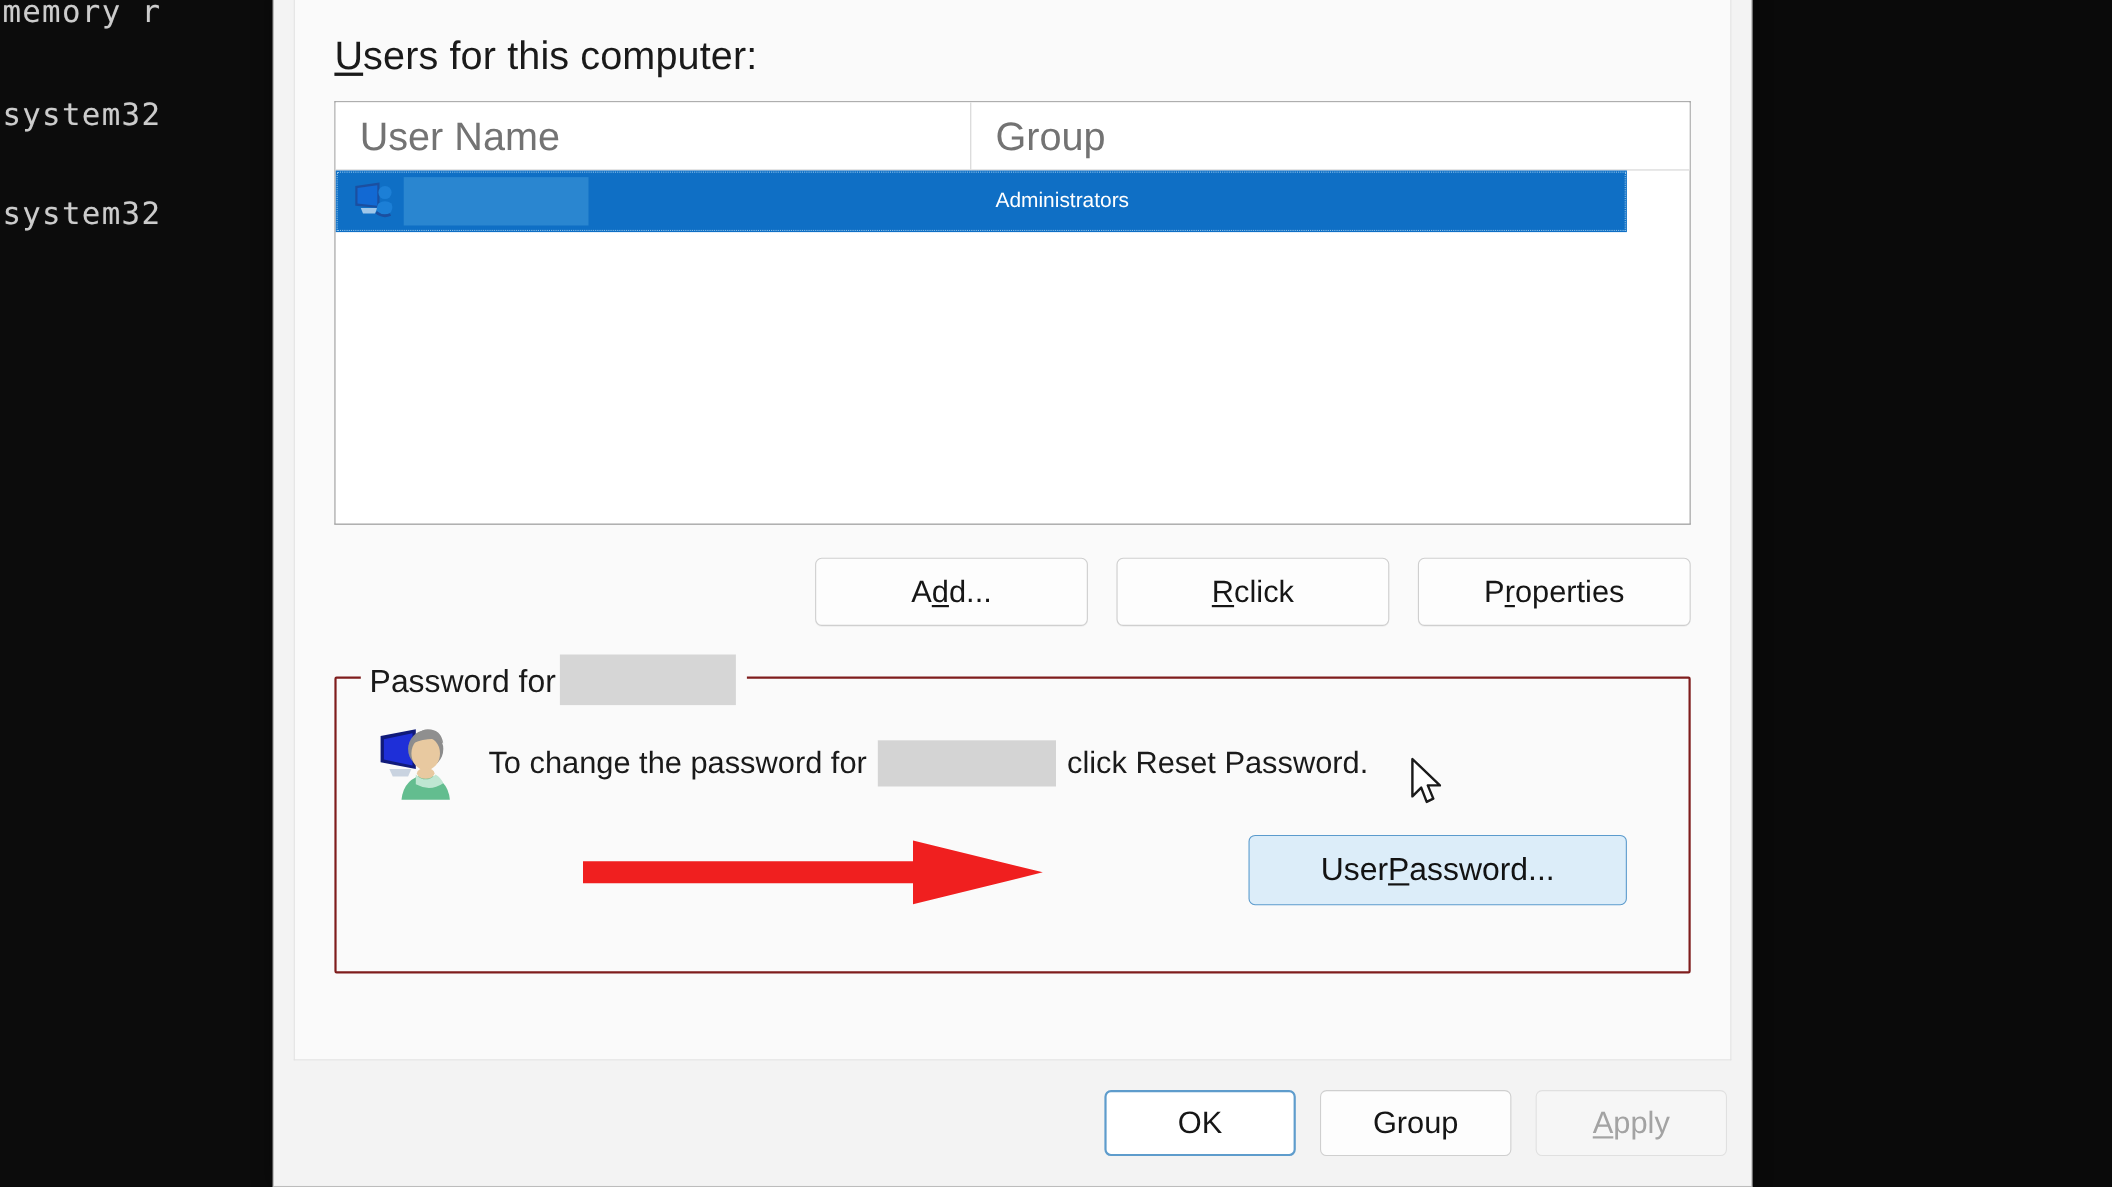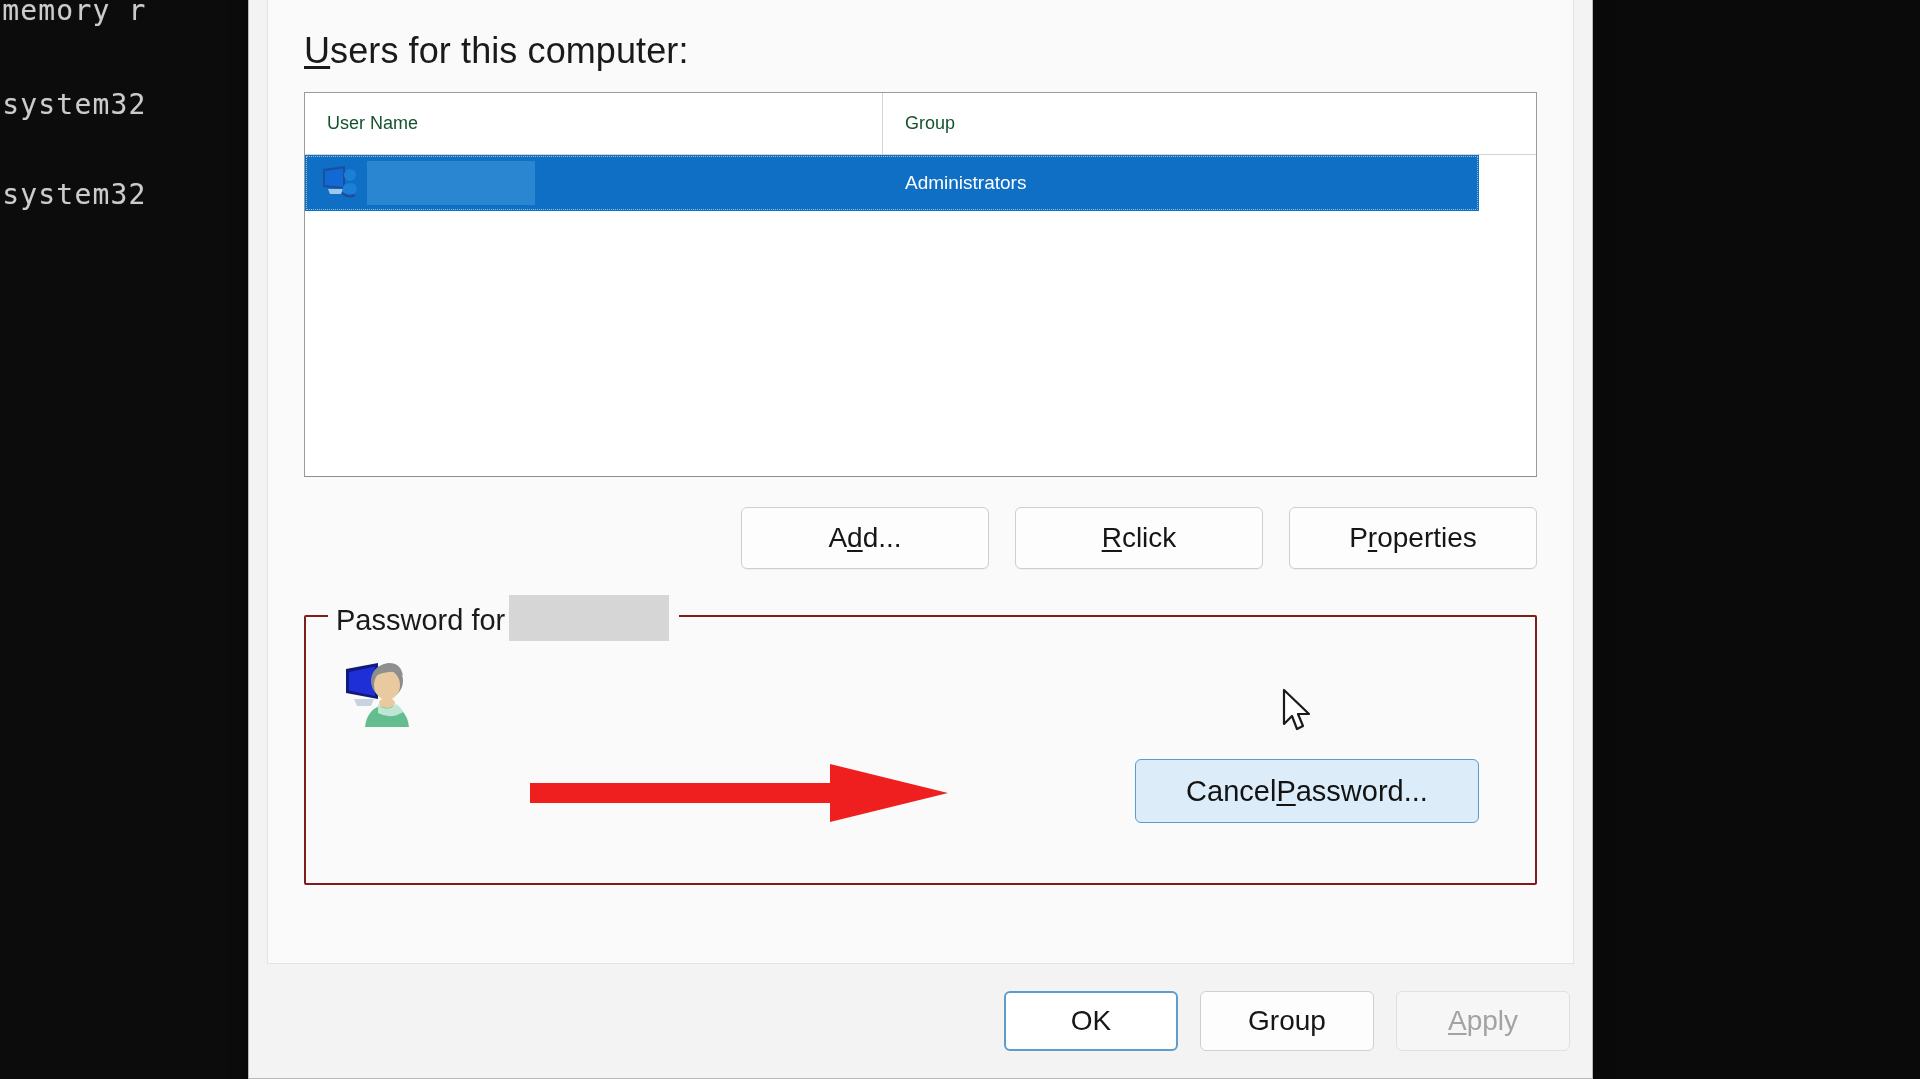--- a/index.html
+++ b/index.html
@@ -82,22 +82,22 @@
   }
   .lv-header {
     display: flex;
     height: 62px;
     border-bottom: 1px solid #d4d4d4;
     background: #ffffff;
   }
   .lv-col {
     display: flex;
     align-items: center;
-    font-size: 18px;
-    color: #14532d;
+    font-size: 36px;
+    color: #737373;
     padding-left: 22px;
   }
   .lv-col.c1 { width: 578px; border-right: 1px solid #d4d4d4; }
   .lv-col.c2 { flex: 1 1 auto; }
 
   .lv-row {
     position: relative;
     display: flex;
     align-items: center;
     height: 56px;
@@ -342,30 +342,35 @@
                 <path d="M9 17 L35 11.5 L35 41 L9 35.5 Z" fill="#1e2fd8"></path>
                 <path d="M14 44 L34 44 L31 51 L17 51 Z" fill="#c9d3e0"></path>
                 <ellipse cx="47" cy="26" rx="16" ry="17" fill="#8c8c8c"></ellipse>
                 <ellipse cx="47" cy="30" rx="13" ry="15" fill="#e8c9a0"></ellipse>
                 <path d="M34 22 q5 -14 15 -14 q12 0 14 13 q-4 -5 -14 -4 q-10 1 -15 5 Z" fill="#8f8f8f"></path>
                 <path d="M25 72 q2 -20 22 -23 q20 3 22 23 Z" fill="#63bd8f"></path>
                 <path d="M38 49 q9 9 18 0 q5 3 7 8 q-12 8 -25 1 Z" fill="#bfe6d2"></path>
                 <ellipse cx="47" cy="48" rx="8" ry="5" fill="#e8c9a0"></ellipse>
               </svg>
             </span>
+            <span class="desc-text">
+              <span>To change the password for</span>
+              <span class="redact-inline"></span>
+              <span>click Reset Password.</span>
+            </span>
           </div>
 
           <div class="reset-row">
             <span class="arrow">
               <svg viewBox="0 0 420 62" width="420" height="62">
                 <path d="M0 21 L300 21 L300 2 L418 31 L300 60 L300 41 L0 41 Z" fill="#f01f1f"></path>
               </svg>
             </span>
             <div class="btn-reset">
-                <span>Cancel </span>
+                <span>User </span>
                 <span class="mn">P</span>
                 <span>assword...</span>
               </div>
           </div>
         </div>
       </div>
 
       <span class="cursor">
         <svg viewBox="0 0 34 48" width="34" height="48">
           <path d="M3 2 L3 36 L11 28 L16 41 L22 38 L17 26 L28 26 Z" fill="#ffffff" stroke="#1a1a1a" stroke-width="2.2" stroke-linejoin="round"></path>

